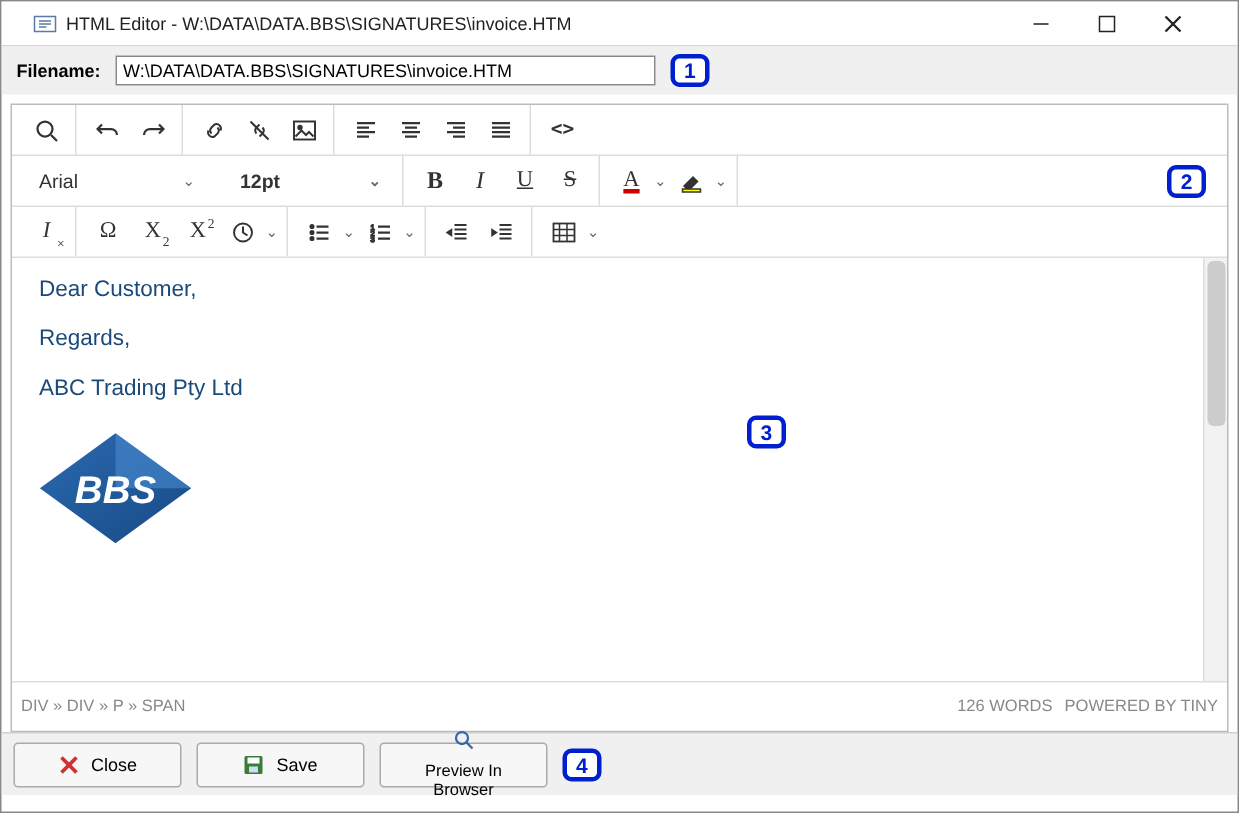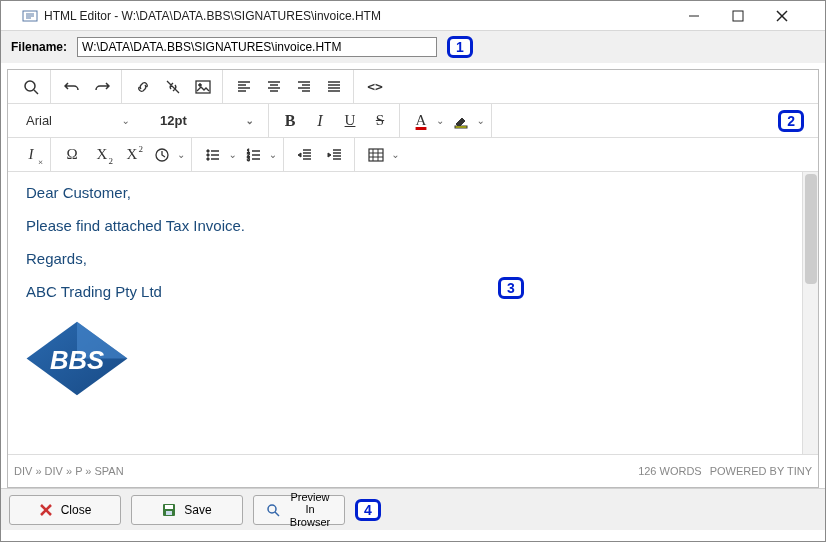--- a/index.html
+++ b/index.html
@@ -156,21 +156,21 @@
     border: 1px solid #aaa;
     border-radius: 3px;
     background: #f7f7f7;
     display: flex; align-items: center; justify-content: center;
     gap: 8px;
     font-size: 12px;
     padding: 0 12px;
     width: 112px;
   }
   .bottom-btn .bi { width: 14px; height: 14px; display: inline-flex; align-items: center; justify-content: center; }
-  .bottom-btn.preview { width: 92px; line-height: 1.1; }
+  .bottom-btn.preview { width: 112px; line-height: 1.1; flex-direction: column; }
   .bottom-btn.preview .lbl { text-align: center; font-size: 11px; }
   .c3 { position: absolute; top: 105px; left: 490px; }
 </style>
 </head>
 <body>
 
 <div class="titlebar">
   <span class="title-icon">
     <svg viewBox="0 0 16 16" width="16" height="16">
         <rect x="1" y="3" width="14" height="10" fill="none" stroke="#5a7aa6" stroke-width="1"></rect>
@@ -380,21 +380,20 @@
             </svg>
         </div>
         <span class="caret">⌄</span>
       </div>
     </div>
   </div>
 
   <div class="content-wrap">
     <div class="content">
       <p>Dear Customer,</p>
-      <p>Please find attached Tax Invoice.</p>
       <p>Regards,</p>
       <p>ABC Trading Pty Ltd</p>
       <div class="logo">
         <svg viewBox="0 0 120 90">
           <defs>
             <linearGradient id="g1" x1="0" y1="0" x2="1" y2="1">
               <stop offset="0%" stop-color="#2a6ab0"></stop>
               <stop offset="100%" stop-color="#184a85"></stop>
             </linearGradient>
           </defs>

